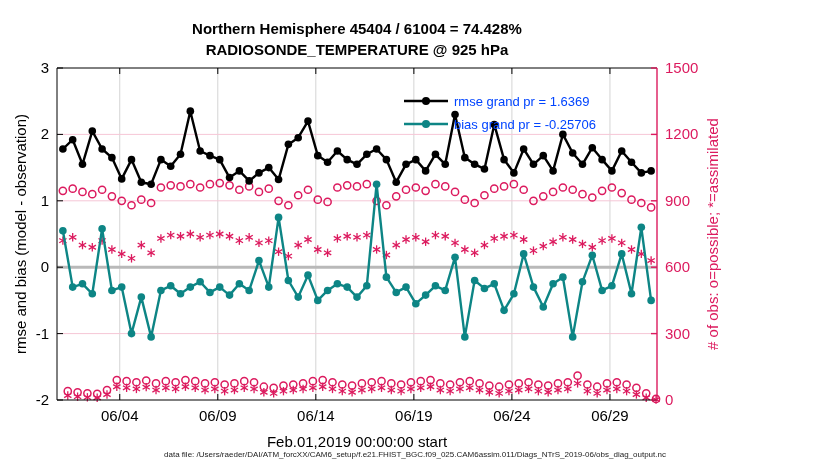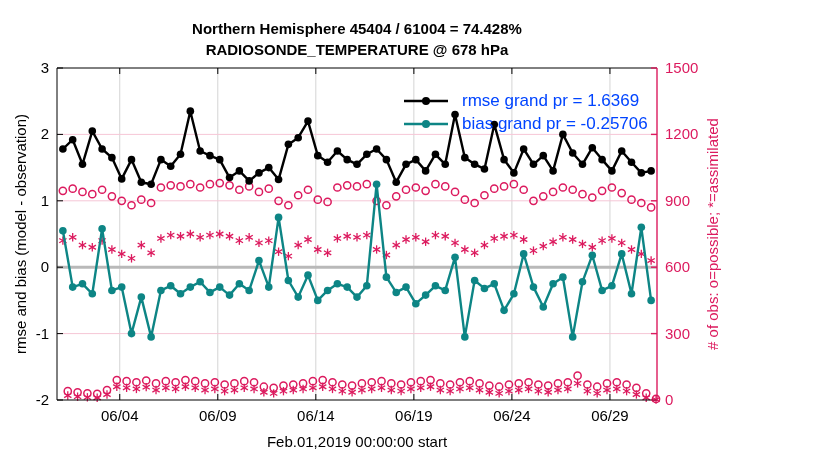--- a/index.html
+++ b/index.html
@@ -22,30 +22,30 @@
   .xlabel{left:57px;top:433px;width:600px;text-align:center;}
   .footnote{
     position:absolute;left:0px;top:450px;width:830px;text-align:center;
     font-size:8px;color:#222;letter-spacing:0px;white-space:nowrap;
   }
   #legend{
     position:absolute;left:402px;top:90px;display:flex;flex-direction:column;gap:1px;
   }
   .legend-row{display:flex;align-items:center;height:22px;}
   .legend-row svg{display:block;}
-  .legend-label{font-size:17px;color:#0044ff;margin-left:12px;white-space:nowrap;}
+  .legend-label{font-size:13px;color:#0044ff;margin-left:4px;white-space:nowrap;}
   svg text{font-family:"Liberation Sans",sans-serif;font-size:15px;}
 </style>
 </head>
 <body>
 
 <div id="figure">
   <div class="title-block">
     <div>Northern Hemisphere 45404 / 61004 = 74.428%</div>
-    <div>RADIOSONDE_TEMPERATURE @ 678 hPa</div>
+    <div>RADIOSONDE_TEMPERATURE @ 925 hPa</div>
   </div>
 
   <svg id="plot" width="830" height="470" viewBox="0 0 830 470">
       <g>
         <line x1="119.74509803921569" x2="119.74509803921569" y1="68" y2="400" stroke="#d4d4d4" stroke-width="1"></line>
         <line x1="217.7843137254902" x2="217.7843137254902" y1="68" y2="400" stroke="#d4d4d4" stroke-width="1"></line>
         <line x1="315.8235294117647" x2="315.8235294117647" y1="68" y2="400" stroke="#d4d4d4" stroke-width="1"></line>
         <line x1="413.8627450980392" x2="413.8627450980392" y1="68" y2="400" stroke="#d4d4d4" stroke-width="1"></line>
         <line x1="511.9019607843137" x2="511.9019607843137" y1="68" y2="400" stroke="#d4d4d4" stroke-width="1"></line>
         <line x1="609.9411764705882" x2="609.9411764705882" y1="68" y2="400" stroke="#d4d4d4" stroke-width="1"></line>
@@ -746,13 +746,14 @@
       </div>
       <div class="legend-row">
         <svg width="48" height="18">
           <line x1="2" y1="9" x2="46" y2="9" stroke="#0d8585" stroke-width="2.4"></line>
           <circle cx="24" cy="9" r="4" fill="#0d8585"></circle>
         </svg>
         <span class="legend-label">bias grand pr = -0.25706</span>
       </div>
     </div>
 
+  <div class="footnote">data file: /Users/raeder/DAI/ATM_forcXX/CAM6_setup/f.e21.FHIST_BGC.f09_025.CAM6assim.011/Diags_NTrS_2019-06/obs_diag_output.nc</div>
 </div>
 
 </body></html>

